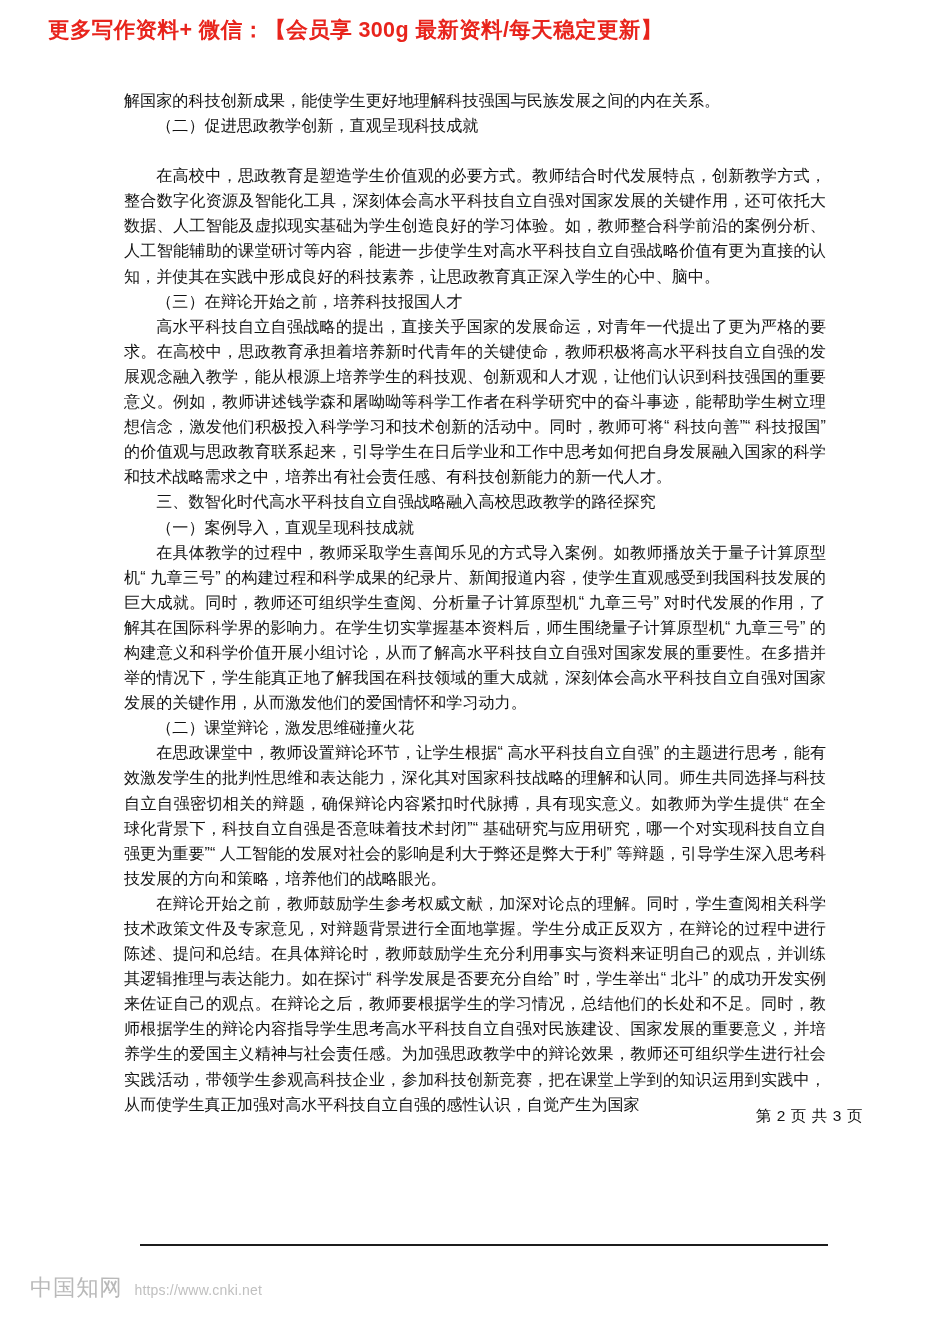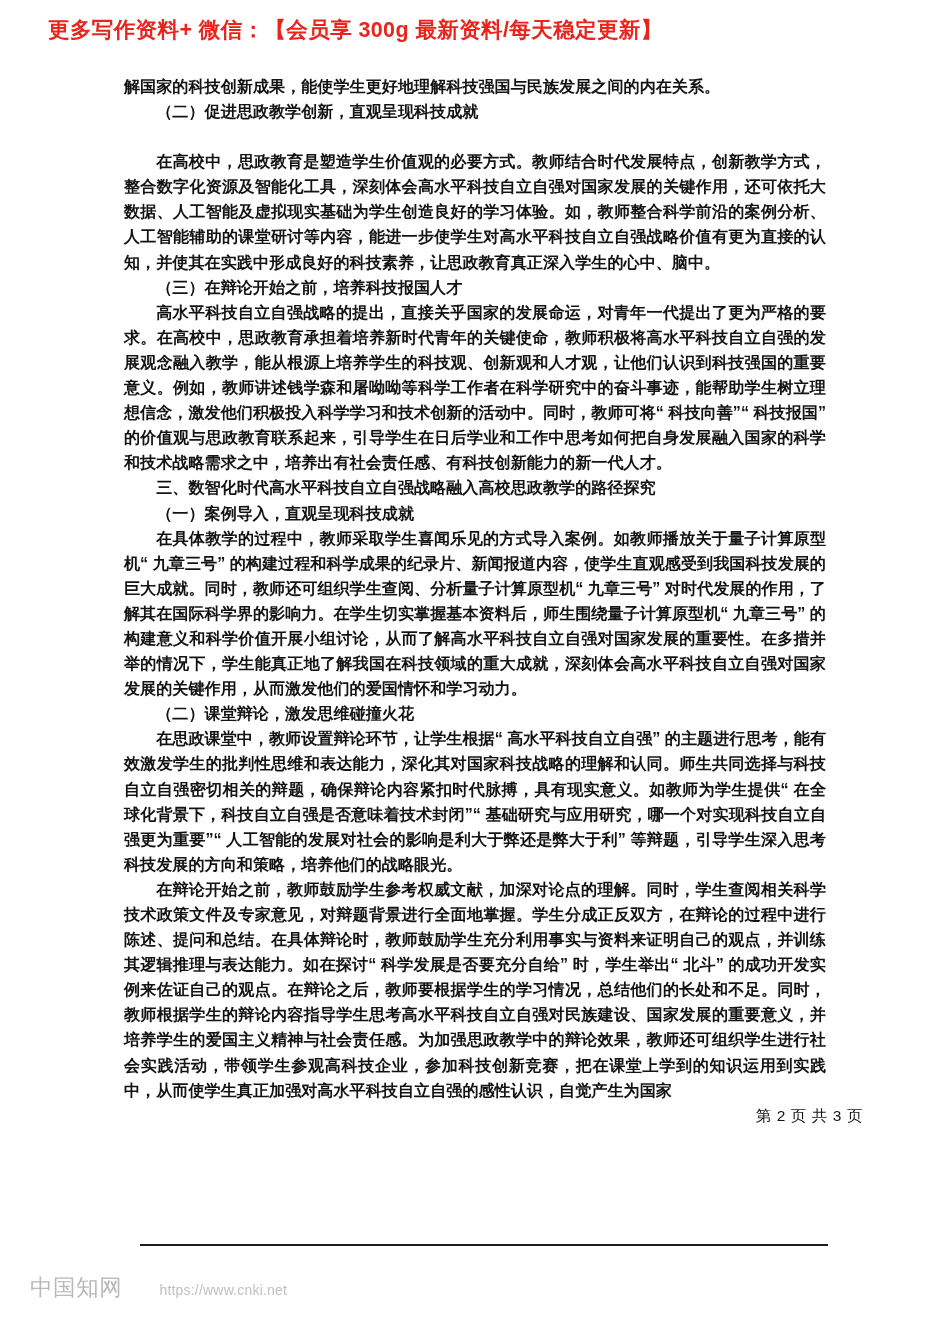--- a/index.html
+++ b/index.html
@@ -40,23 +40,22 @@
   .page {
     position: absolute;
     left: 0;
     top: 0;
     width: 950px;
     height: 956px;
   }
   .doc-body {
     position: absolute;
     left: 124px;
-    top: 74px;
+    top: 88px;
     width: 702px;
-    font-weight: bold;
   }
   .para {
     font-size: 16.1px;
     line-height: 25.1px;
     color: #131313;
     text-align: justify;
     text-justify: inter-ideograph;
     margin: 0;
     letter-spacing: 0.02px;
     font-family: "Liberation Sans", "DejaVu Sans", sans-serif;
@@ -85,21 +84,21 @@
     width: 688px;
     height: 0;
     border-top: 2px solid #1c1c1c;
   }
   .cnki-mark {
     position: absolute;
     left: 30px;
     top: 1272px;
     display: flex;
     align-items: baseline;
-    gap: 37px;
+    gap: 12px;
     color: #b4b4b4;
     text-align: center;
   }
   .cnki-name {
     font-size: 22.5px;
     letter-spacing: 0.6px;
     color: #b9b9b9;
     white-space: nowrap;
   }
   .cnki-url {

